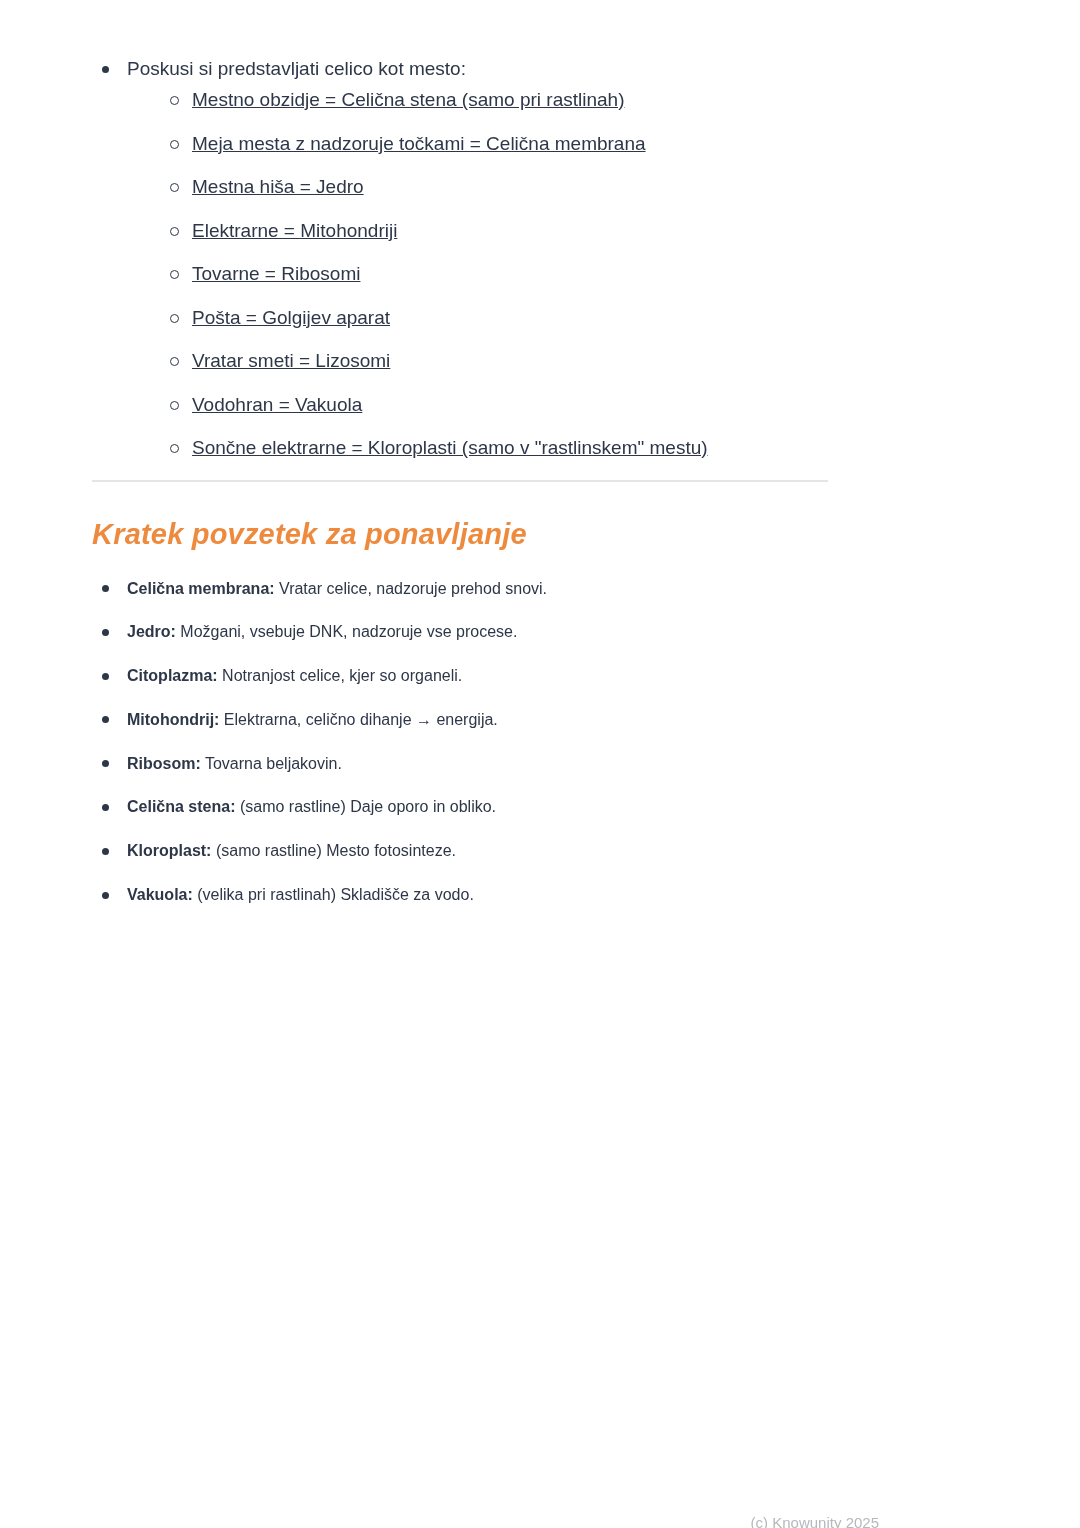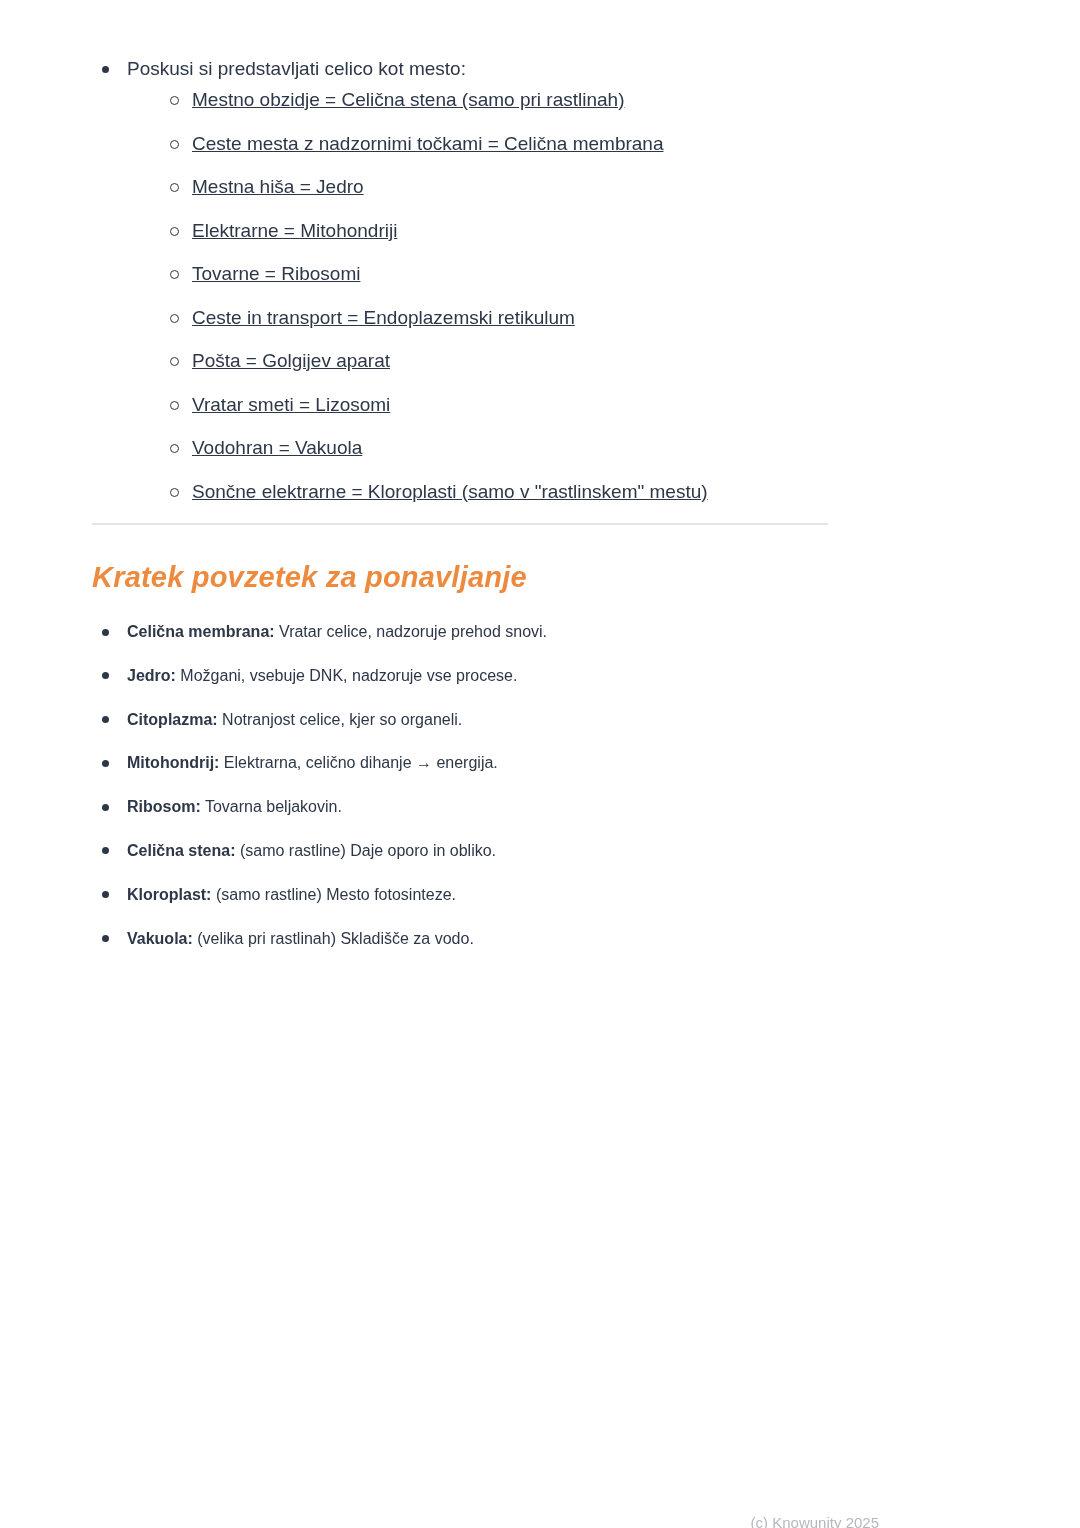--- a/index.html
+++ b/index.html
@@ -113,42 +113,38 @@
         <span class="bullet-dot"></span>
         <span>Poskusi si predstavljati celico kot mesto:</span>
         <ul class="sub-list">
   <li>
     <span class="bullet-circle"></span>
     <span>Mestno obzidje = Celična stena (samo pri rastlinah)</span>
   </li>
 
   <li>
     <span class="bullet-circle"></span>
-    <span>Ceste mesta z nadzornimi točkami = Celična membrana</span>
+    <span>Meja mesta z nadzoruje točkami = Celična membrana</span>
   </li>
 
   <li>
     <span class="bullet-circle"></span>
     <span>Mestna hiša = Jedro</span>
   </li>
 
   <li>
     <span class="bullet-circle"></span>
     <span>Elektrarne = Mitohondriji</span>
   </li>
 
   <li>
     <span class="bullet-circle"></span>
     <span>Tovarne = Ribosomi</span>
   </li>
 
-  <li>
-    <span class="bullet-circle"></span>
-    <span>Ceste in transport = Endoplazemski retikulum</span>
-  </li>
 
   <li>
     <span class="bullet-circle"></span>
     <span>Pošta = Golgijev aparat</span>
   </li>
 
   <li>
     <span class="bullet-circle"></span>
     <span>Vratar smeti = Lizosomi</span>
   </li>

